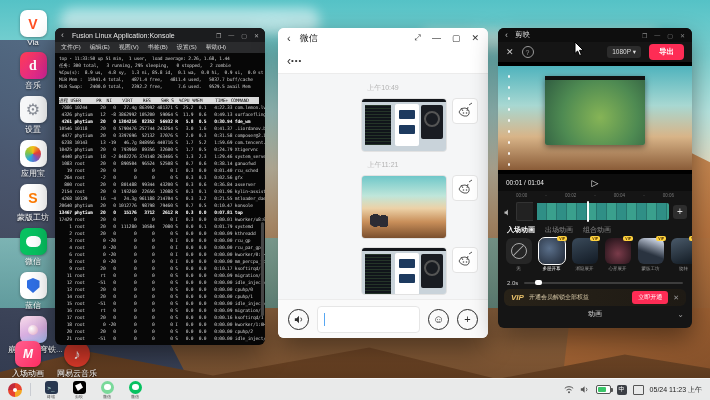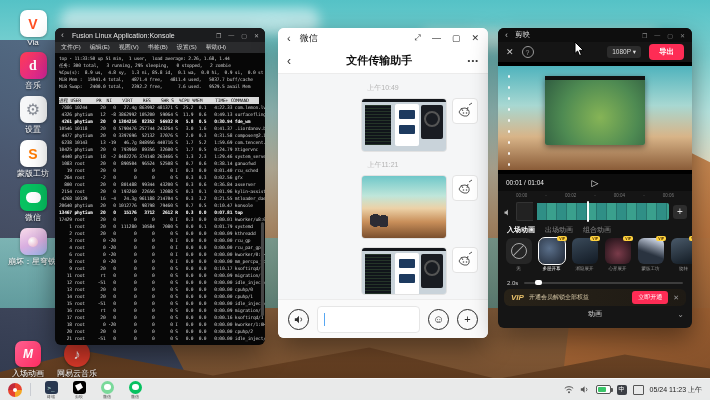--- a/index.html
+++ b/index.html
@@ -195,28 +195,40 @@
       </div>
       <div class="dicon">
         <div class="dibox k-music">d</div>
         <div class="dlabel">音乐</div>
       </div>
       <div class="dicon">
         <div class="dibox k-settings">⚙</div>
         <div class="dlabel">设置</div>
       </div>
       <div class="dicon">
+        <div class="dibox k-appstore">
+          <i class="art"></i>
+        </div>
+        <div class="dlabel">应用宝</div>
+      </div>
+      <div class="dicon">
         <div class="dibox k-sogou">S</div>
         <div class="dlabel">蒙版工坊</div>
       </div>
       <div class="dicon">
         <div class="dibox k-wechat">
           <i class="art"></i>
         </div>
         <div class="dlabel">微信</div>
+      </div>
+      <div class="dicon">
+        <div class="dibox k-lanxin">
+          <i class="art"></i>
+        </div>
+        <div class="dlabel">蓝信</div>
       </div>
       <div class="dicon">
         <div class="dibox k-game">
           <i class="art"></i>
         </div>
         <div class="dlabel">崩坏：星穹铁...</div>
       </div>
     </div>
   <div id="desk-bottom">
       <div class="dicon">
@@ -301,21 +313,20 @@
       <span class="w-title">微信</span>
       <span class="w-ctrls">
         <span class="w-ctrl-restore">⤢</span>
         <span>—</span>
         <span>▢</span>
         <span>✕</span>
       </span>
     </div>
     <div class="w-header">
       <span class="w-hback">‹</span>
-      <span class="w-htitle">文件传输助手</span>
       <span class="w-more">•••</span>
     </div>
     <div class="w-chat">
       <div class="w-time">上午10:49</div>
       <div class="msg">
         <div class="bubble-img">
           <div class="shot">
               <i class="s-term"></i>
               <div class="s-mid">
                 <i></i>

